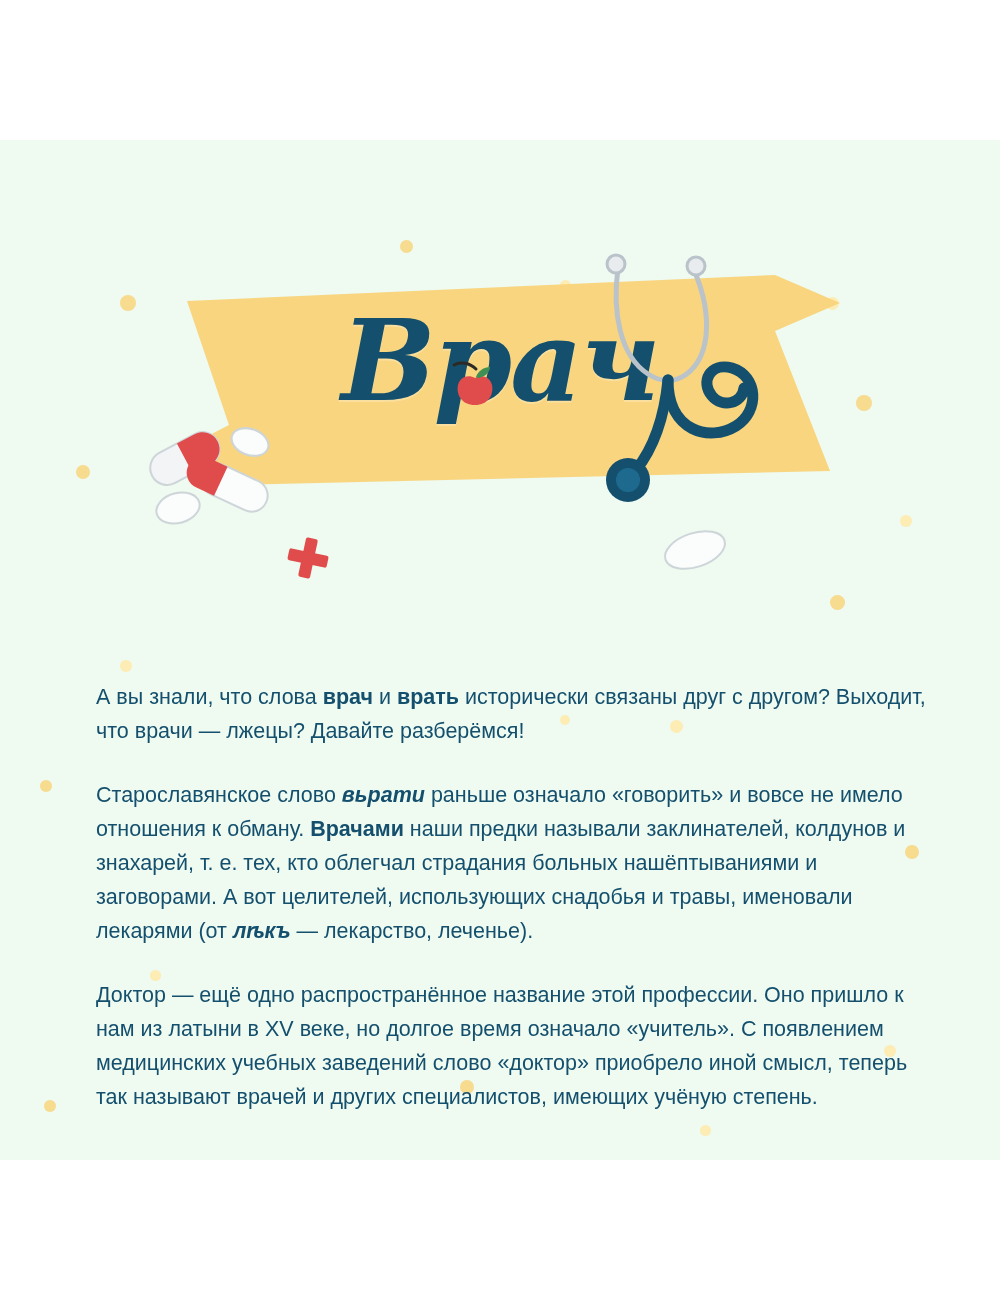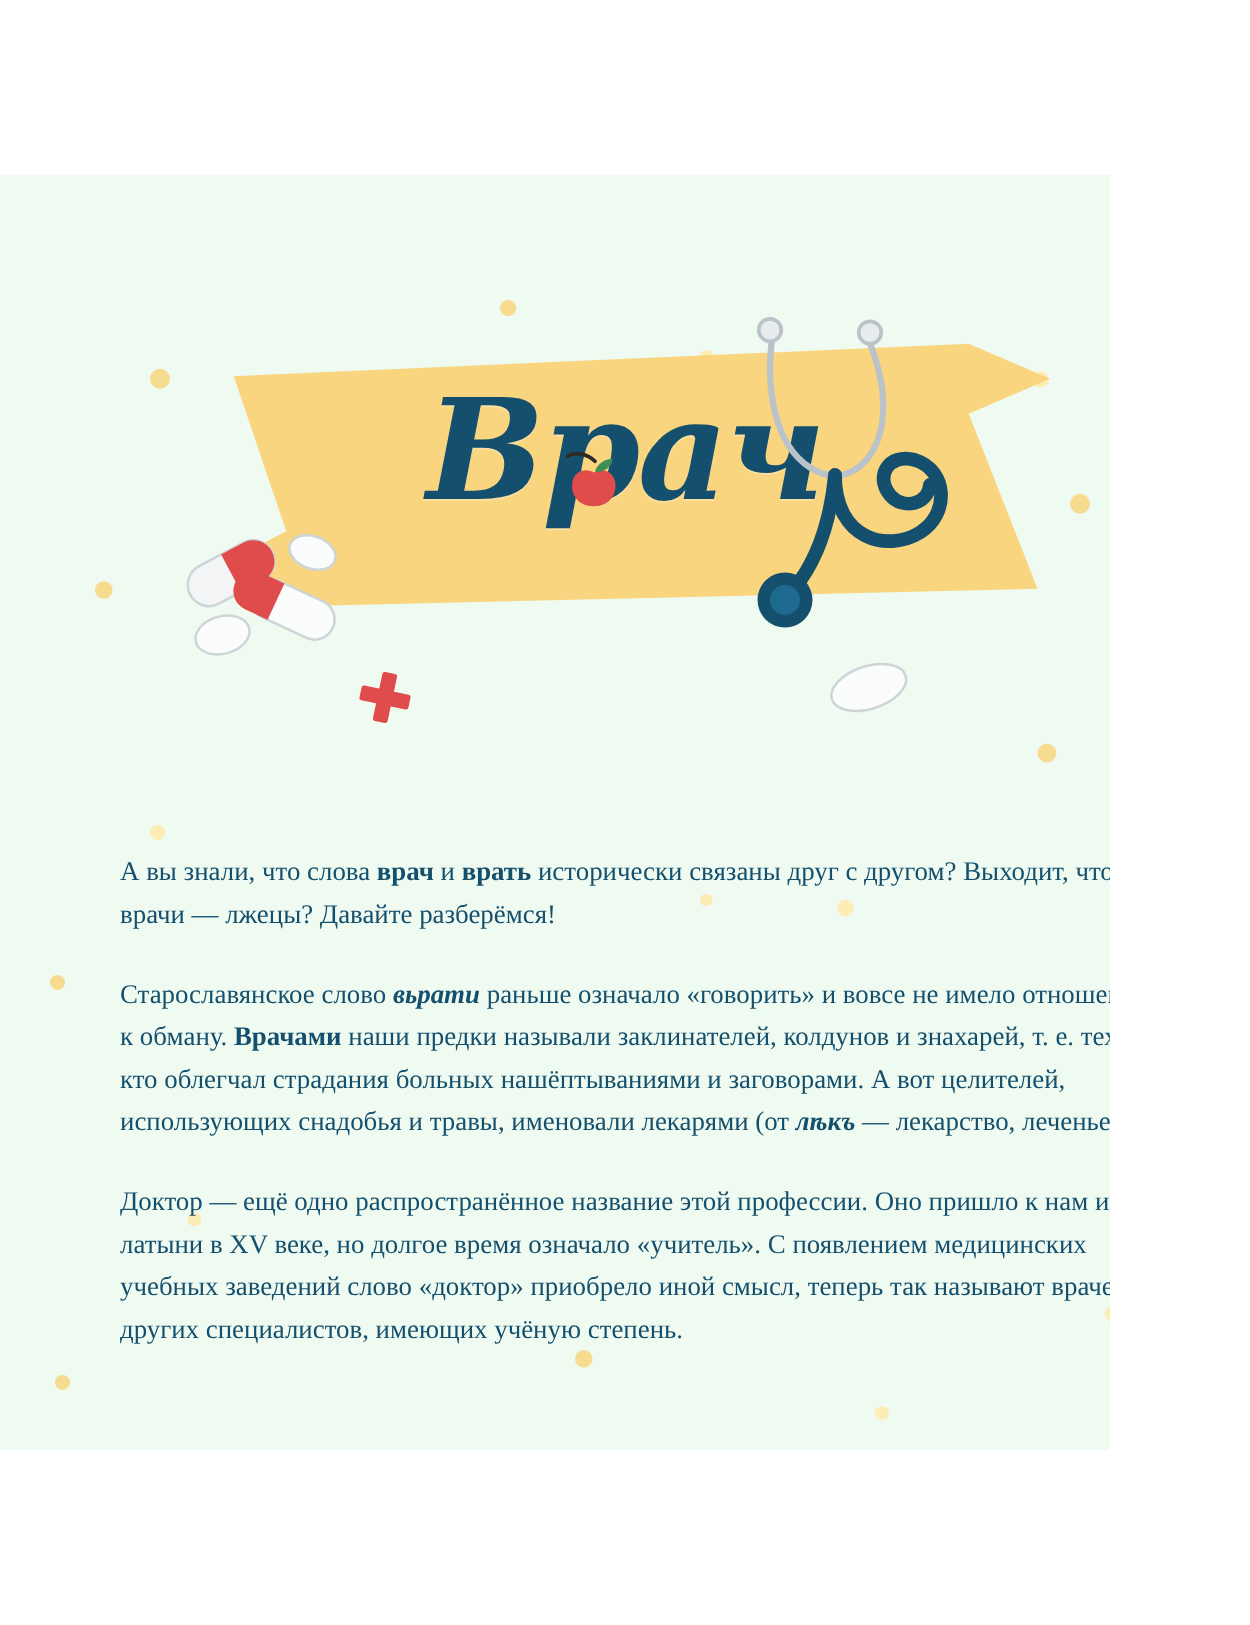--- a/index.html
+++ b/index.html
@@ -16,21 +16,21 @@
   .page {
     position: relative;
     width: 1000px;
     height: 1300px;
     background: #ffffff;
   }
   .card {
     position: absolute;
     left: 0;
     top: 140px;
-    width: 888px;
+    width: 1000px;
     height: 1020px;
     background: #effaf0;
     overflow: hidden;
   }
 
   
   .dot {
     position: absolute;
     border-radius: 50%;
     opacity: 0.85;
@@ -107,21 +107,21 @@
     height: 50px;
   }
 
   
   .content {
     position: absolute;
     left: 96px;
     top: 540px;
     width: 830px;
     color: #14506e;
-    font-family: Liberation Serif, serif;
+    font-family: Liberation Sans, sans-serif;
     font-size: 21.5px;
     line-height: 34px;
   }
   .para { margin: 0 0 30px 0; }
   .para:last-child { margin-bottom: 0; }
   .b { font-weight: bold; }
   .bi { font-weight: bold; font-style: italic; }
 </style>
 </head>
 <body>

